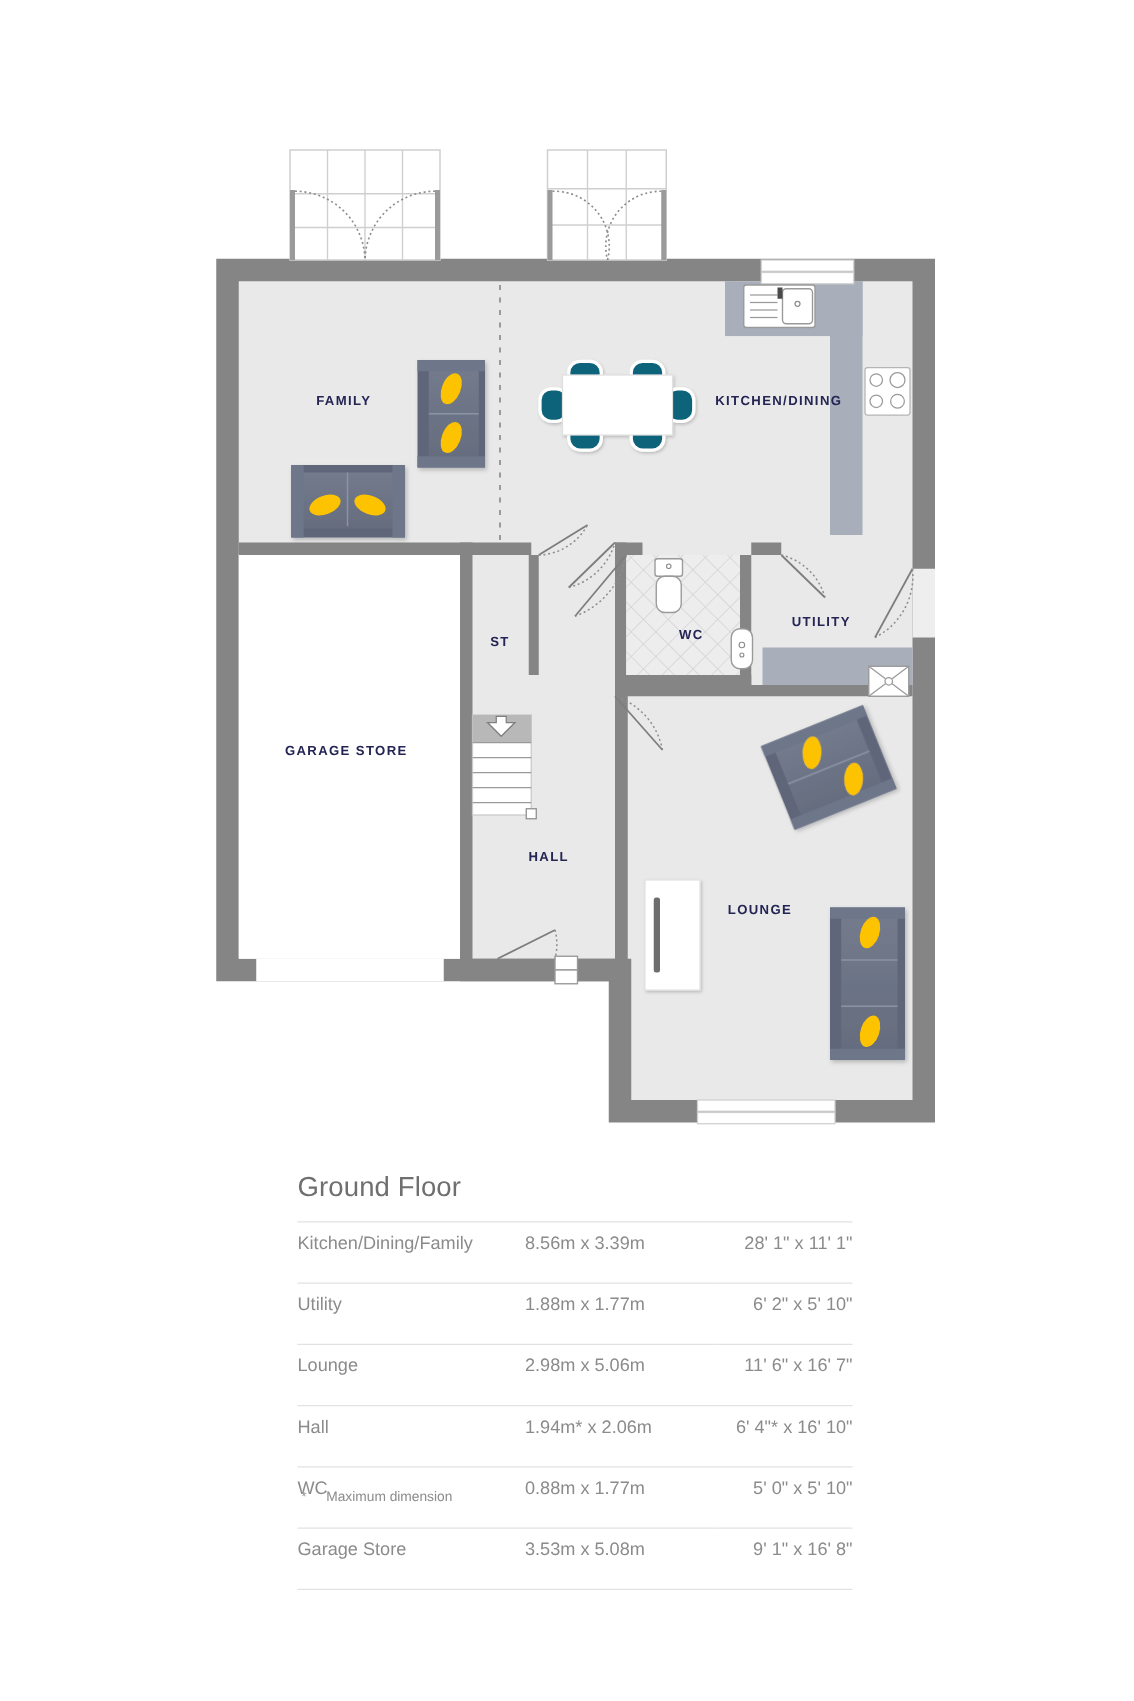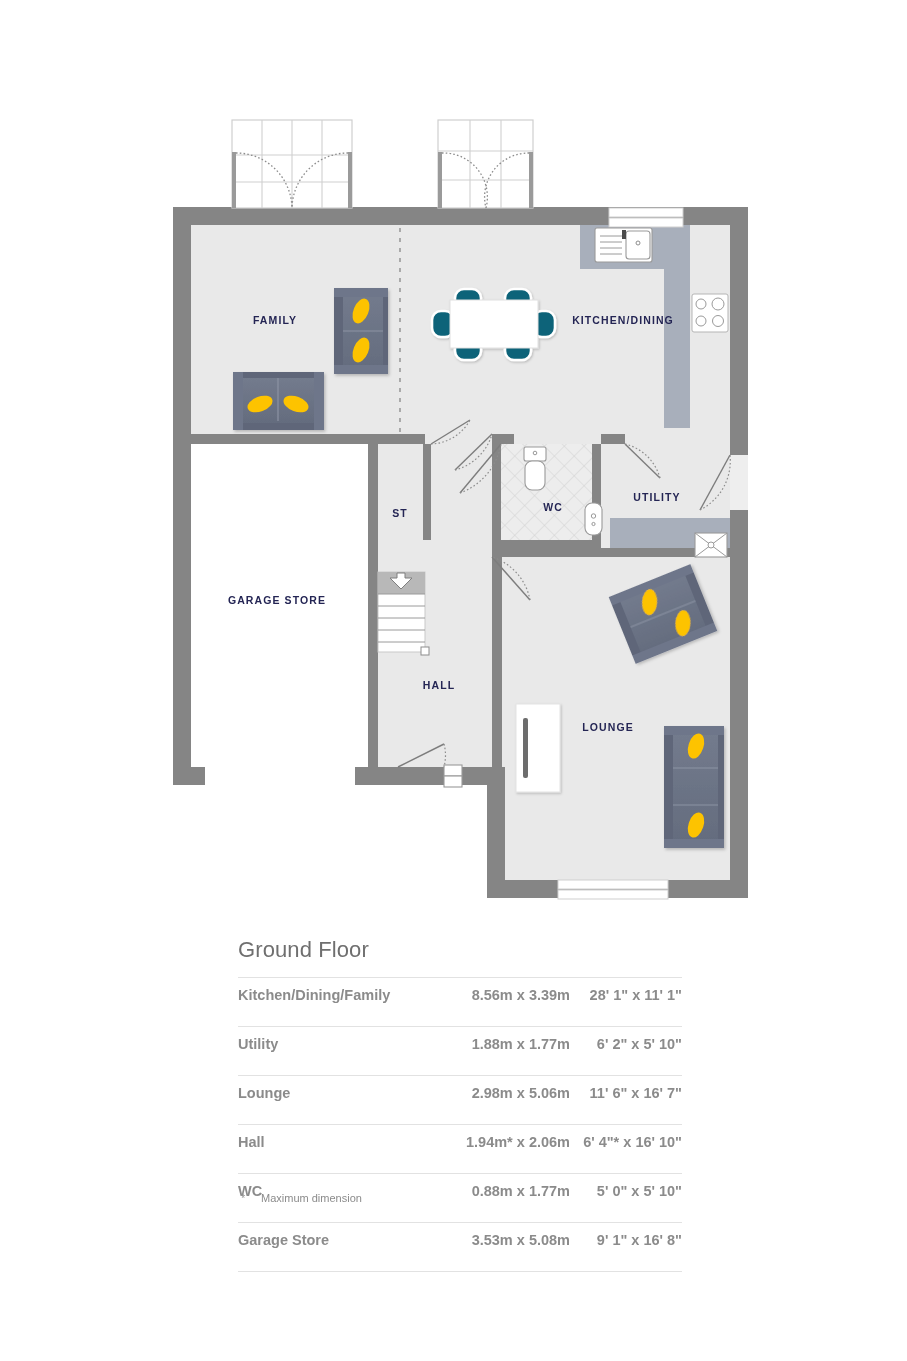--- a/index.html
+++ b/index.html
@@ -18,25 +18,24 @@
     letter-spacing:.1px;
   }
   table.rooms{
     border-collapse:collapse;width:444px;
     font-size:14.5px;color:#8b8b8b;font-weight:400;
   }
   table.rooms td{
     padding:9px 0 23px 0;
     border-bottom:1px solid #e2e2e2;
     white-space:nowrap;
-    font-weight:bold;
   }
   table.rooms tr:first-child td{border-top:1px solid #e2e2e2;}
   td.rname{text-align:left;width:182px;}
-  td.rmetric{text-align:right;width:150px;padding-right:8px;}
+  td.rmetric{width:150px;padding-right:8px;}
   td.rimp{text-align:right;width:112px;}
   .footnote{
     position:absolute;left:241px;top:1192px;
     font-size:11px;color:#8b8b8b;
   }
   .footnote .star{display:inline-block;width:20px;color:#9a9a9a;}
 </style>
 </head>
 <body>
 

